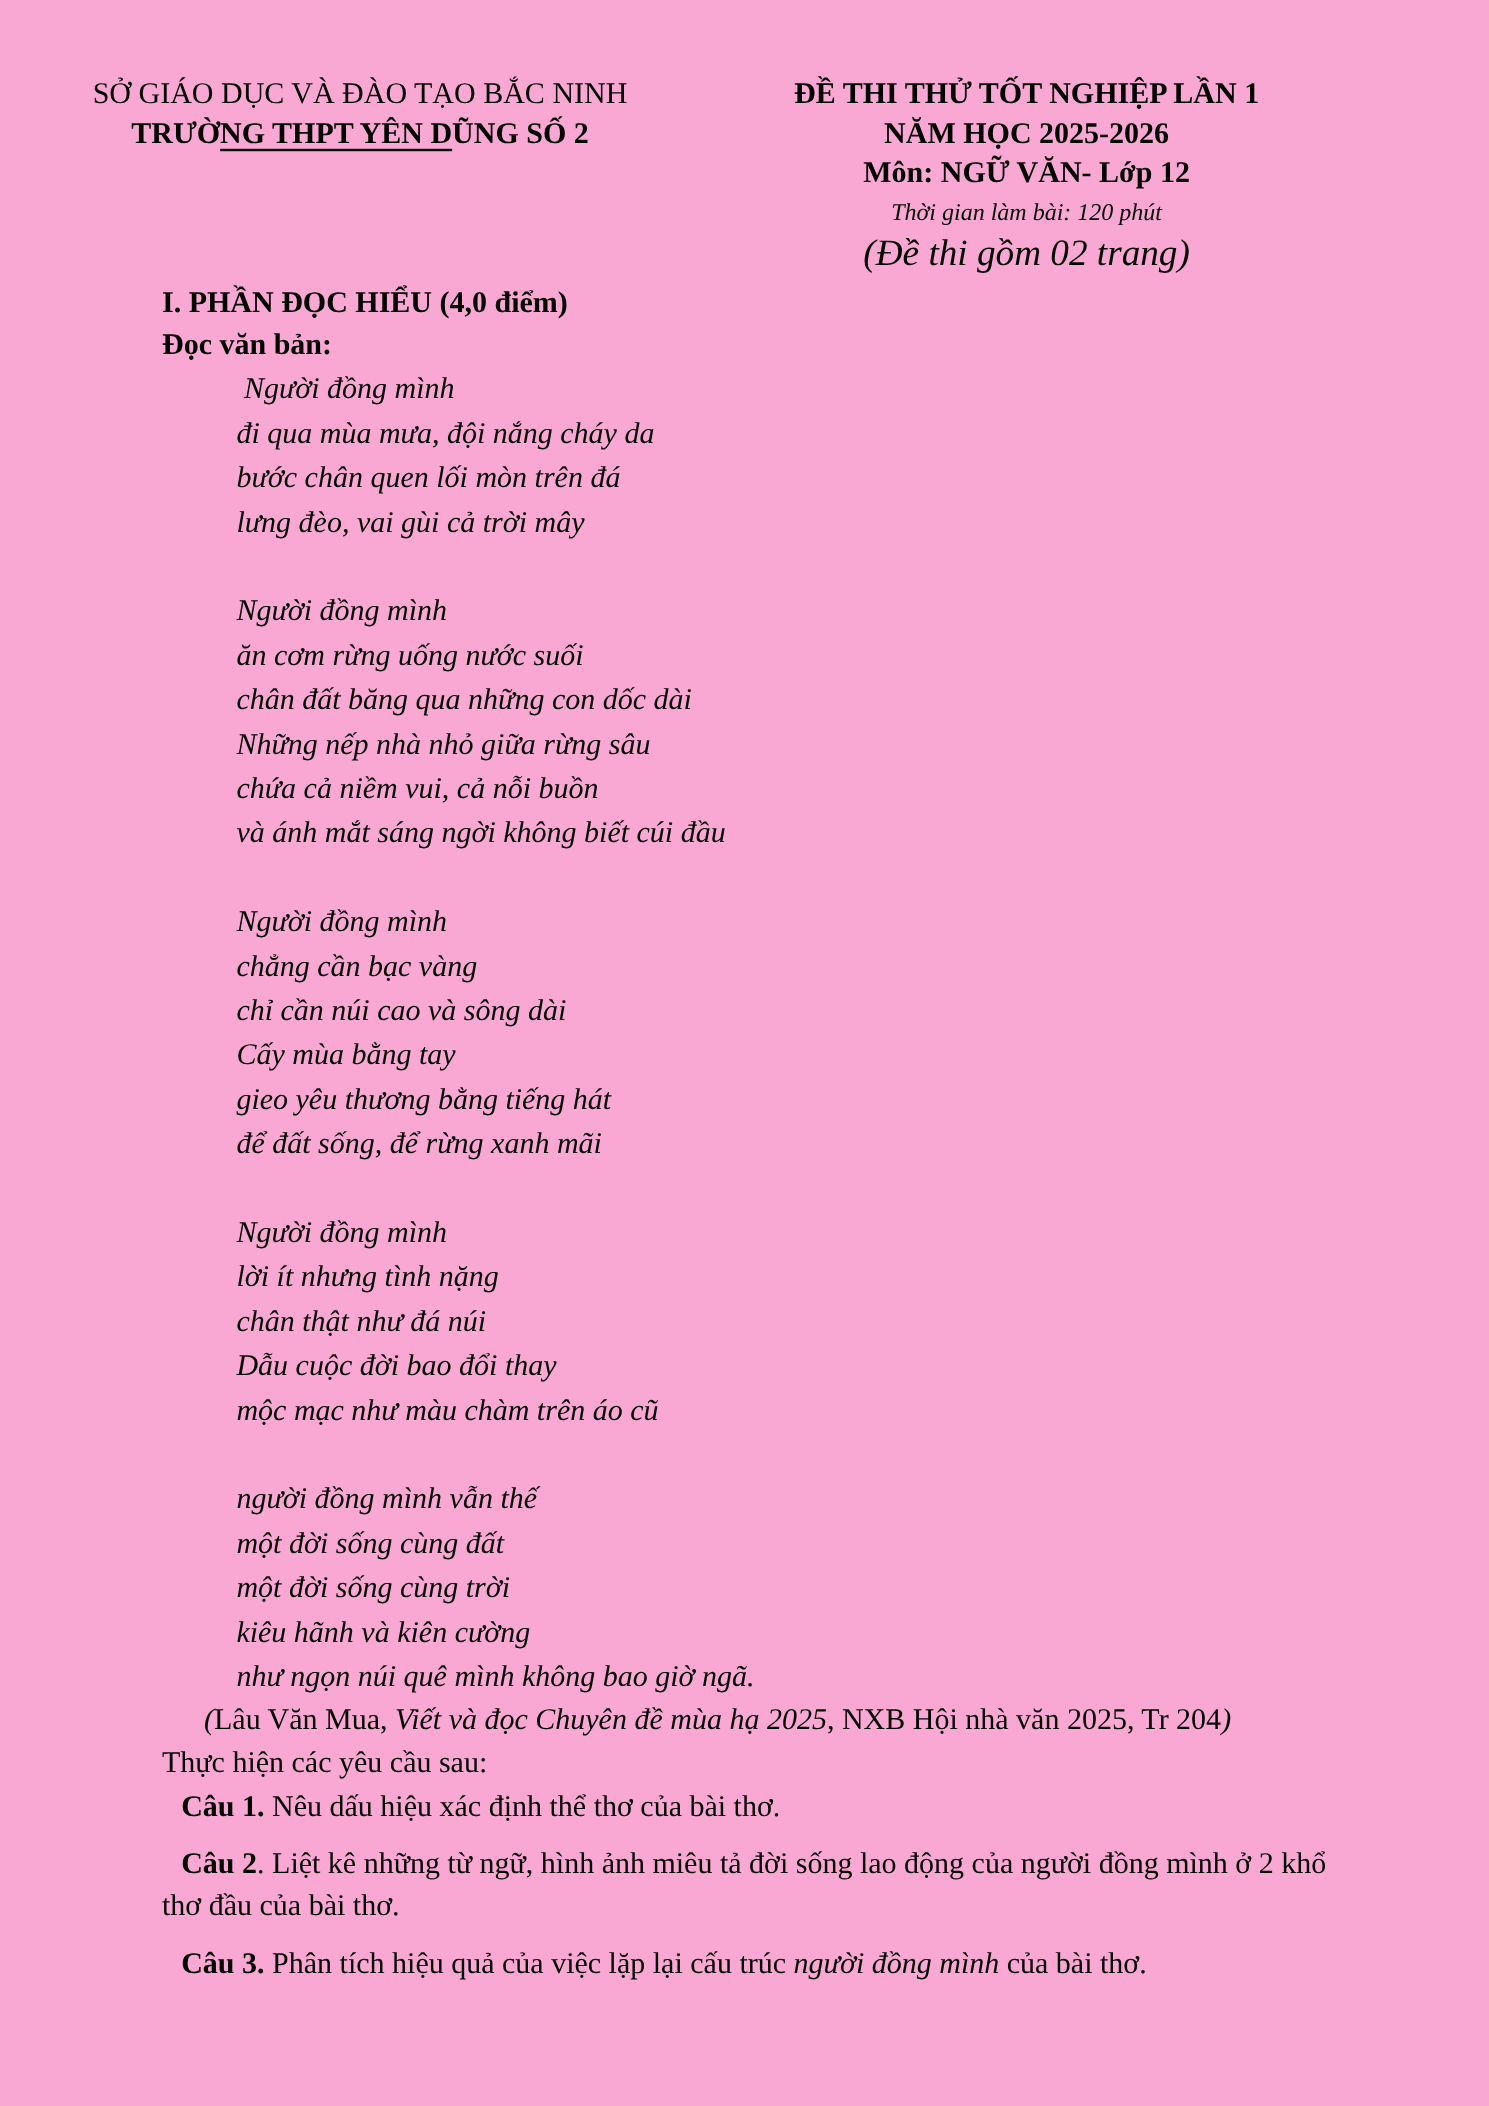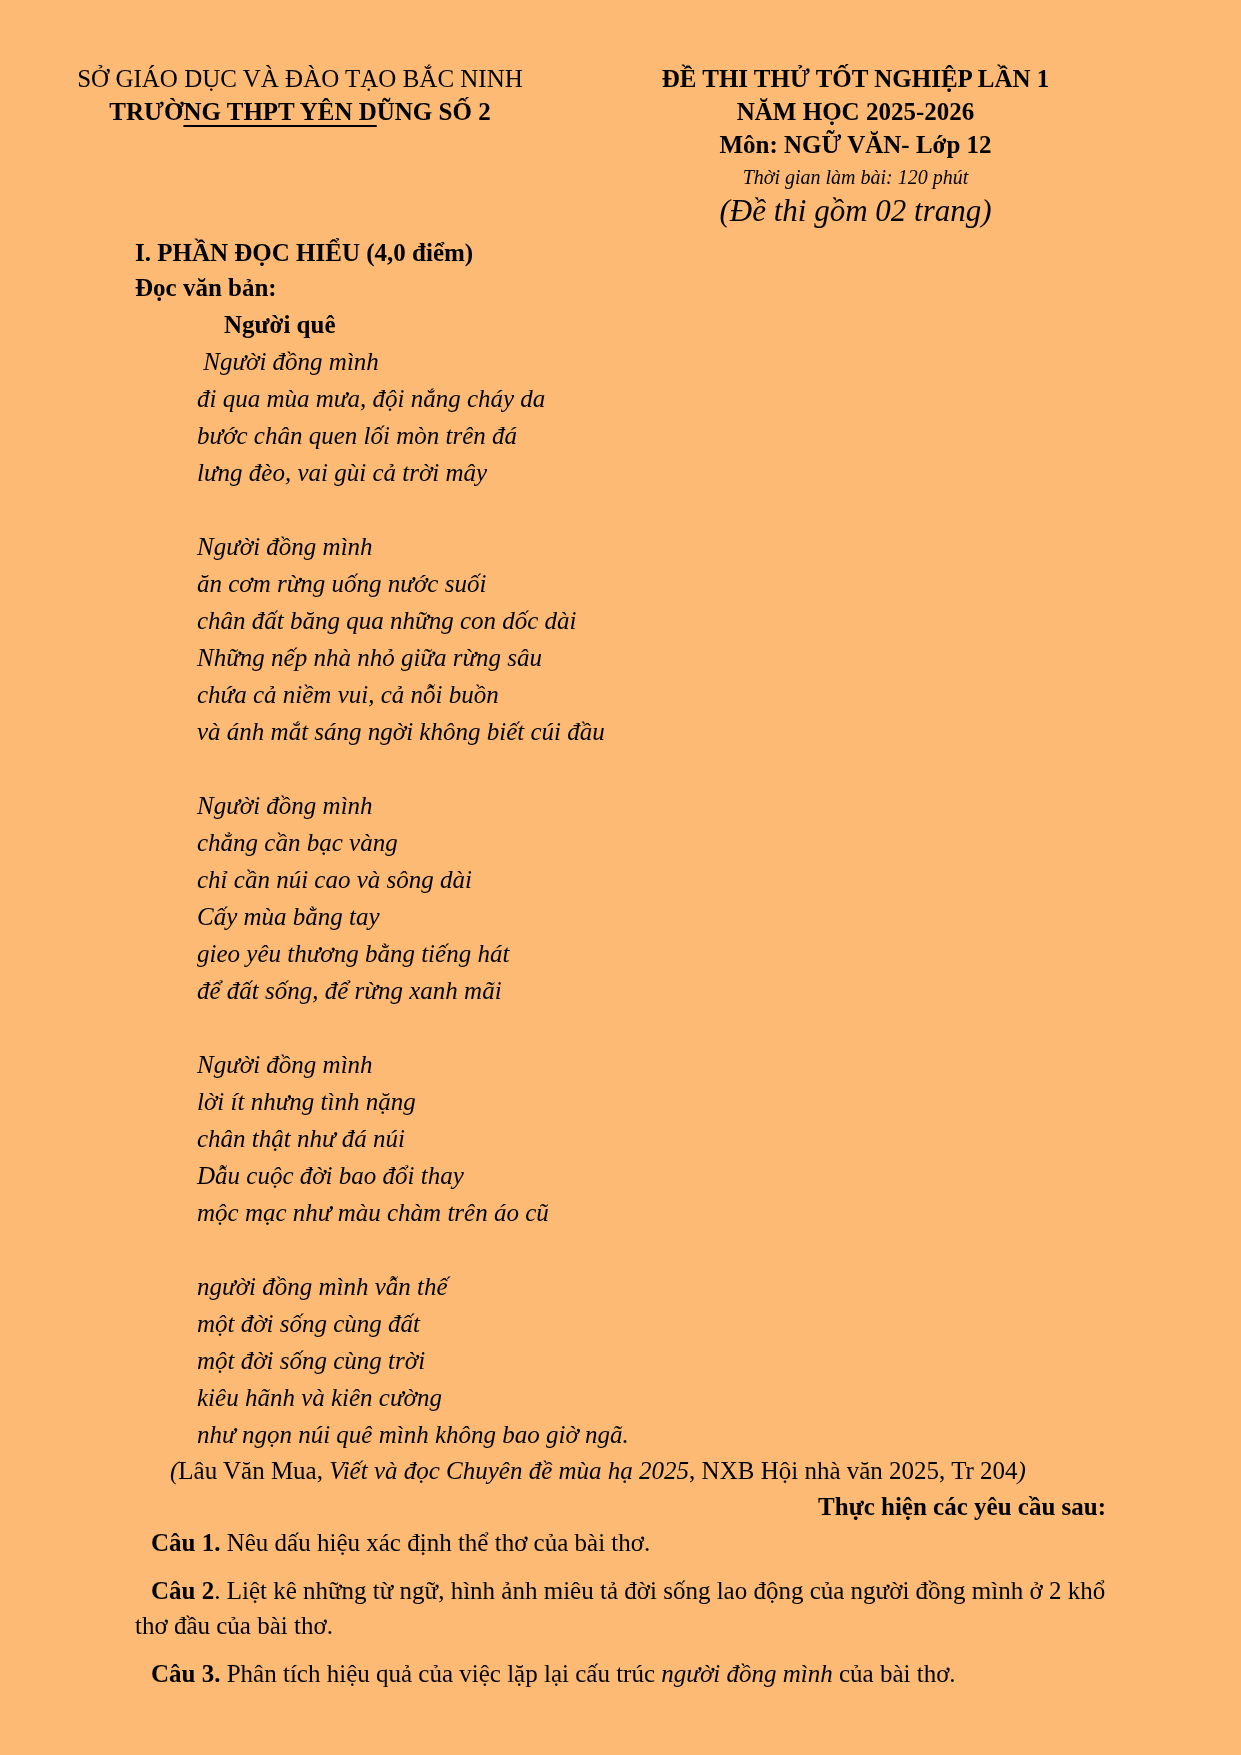--- a/index.html
+++ b/index.html
@@ -4,21 +4,21 @@
 <style>
   html, body {
     margin: 0;
     padding: 0;
     background: #ffffff;
   }
   .page {
     position: relative;
     width: 1241px;
     height: 1755px;
-    background: #fdba74;
+    background: #f9a8d4;
     color: #000000;
     font-family: "Liberation Serif", "DejaVu Serif", serif;
     font-size: 25px;
     overflow: hidden;
     box-sizing: border-box;
     padding-top: 62px;
   }
   
   .header {
     display: flex;
@@ -77,23 +77,22 @@
 
   .citation {
     margin-left: 35px;
     line-height: 36px;
     white-space: pre-wrap;
   }
   .citation .it { font-style: italic; }
   .citation .up { font-style: normal; }
 
   .tasks-heading {
-    font-weight: bold;
+    font-weight: normal;
     line-height: 36px;
-    text-align: right;
   }
   .question {
     line-height: 35px;
     margin: 0 0 13px 0;
   }
   .question .q-label { font-weight: bold; margin-left: 16px; }
   .question .q-italic { font-style: italic; }
 </style>
 </head>
 <body>
@@ -113,21 +112,20 @@
       <div class="exam-pages">(Đề thi gồm 02 trang)</div>
     </div>
   </div>
 
   <div class="main">
 
     <div class="section-heading">I. PHẦN ĐỌC HIỂU (4,0 điểm)</div>
     <div class="read-label">Đọc văn bản:</div>
 
     <div class="poem">
-      <div class="poem-title">Người quê</div>
       <div>
           <div class="stanza">
             <div class="poem-line"> Người đồng mình</div>
             <div class="poem-line">đi qua mùa mưa, đội nắng cháy da</div>
             <div class="poem-line">bước chân quen lối mòn trên đá</div>
             <div class="poem-line">lưng đèo, vai gùi cả trời mây</div>
           </div>
           <div class="stanza">
             <div class="poem-line">Người đồng mình</div>
             <div class="poem-line">ăn cơm rừng uống nước suối</div>

